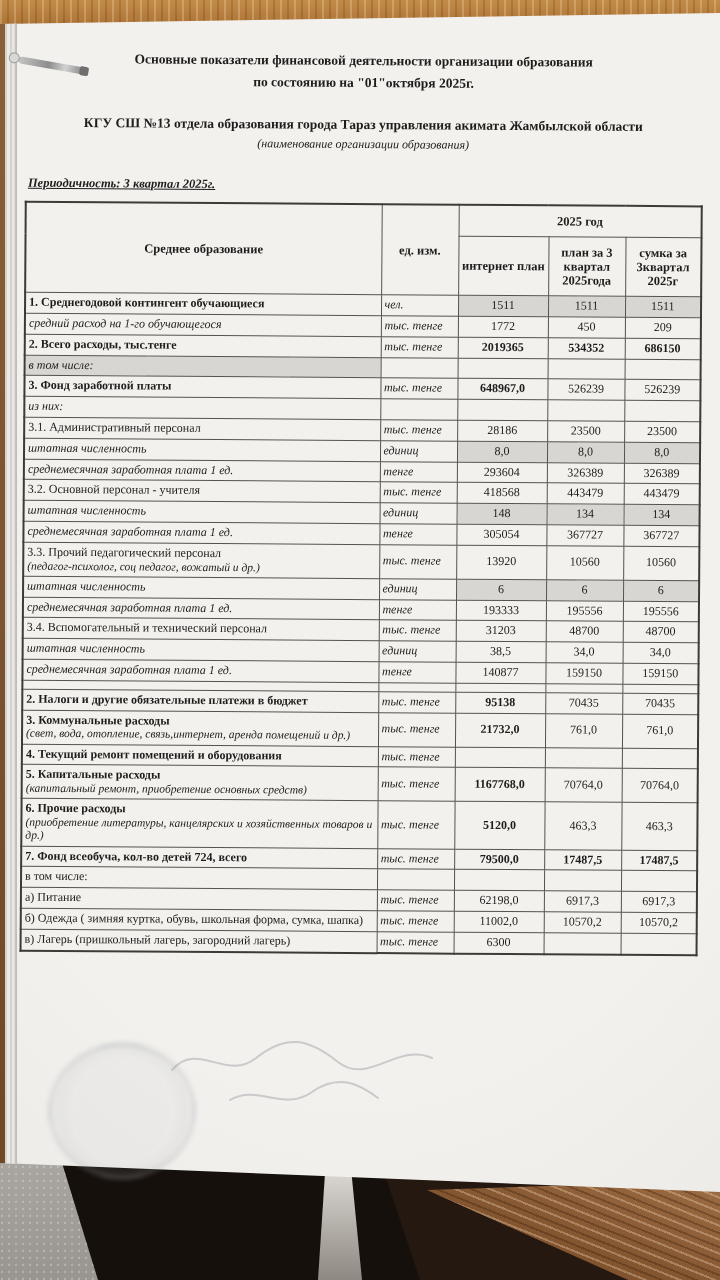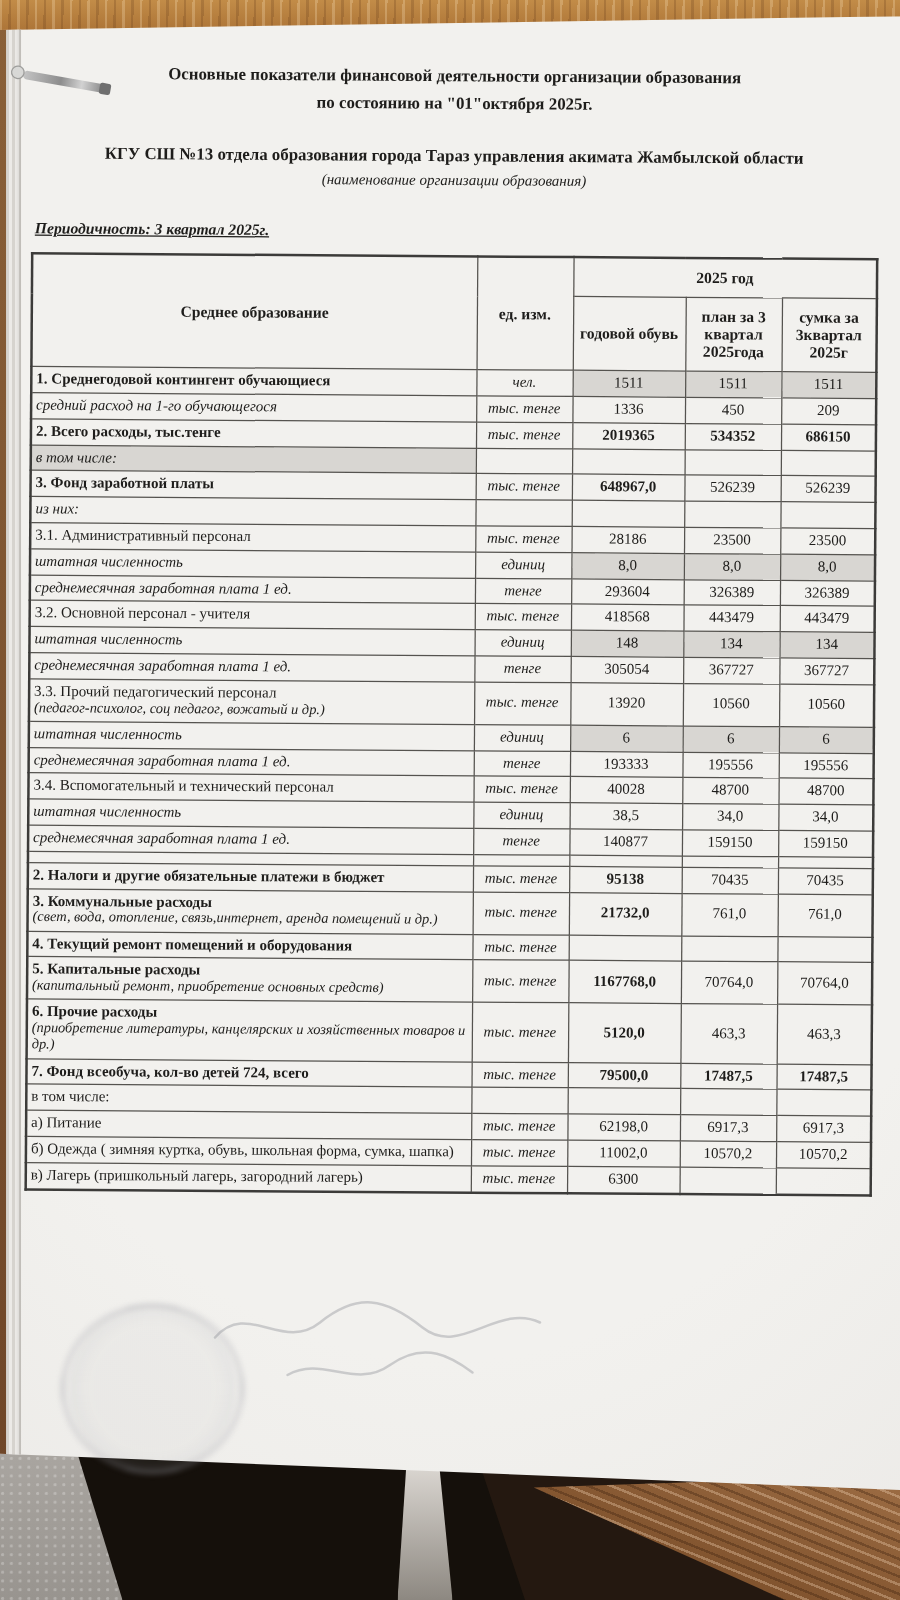--- a/index.html
+++ b/index.html
@@ -95,21 +95,21 @@
   }
   table.fin th,table.fin td{
     border:1px solid #55534f;vertical-align:middle;
     font-size:12px;line-height:1.15;padding:3px 3px;
     overflow:hidden;
   }
   table.fin th{font-weight:bold;text-align:center;font-size:12.5px;}
   th.year-group{height:24px;}
   th.sub-head{height:52px;}
   td.c-label{text-align:left;padding-left:6px;}
-  td.c-unit{text-align:center;font-style:italic;}
+  td.c-unit{text-align:left;font-style:italic;}
   td.c-val{text-align:center;}
   .b{font-weight:bold;}
   .i{font-style:italic;}
   .shade{background:#d8d6d2;}
   .sub-note{font-style:italic;font-weight:normal;font-size:11.5px;}
   tr.spacer-row td{padding:0;height:8px;font-size:2px;}
 </style>
 </head>
 <body>
 
@@ -159,41 +159,41 @@
         <col style="width:77px">
         <col style="width:76px">
     </colgroup>
     <thead>
       <tr>
         <th rowspan="2">Среднее образование</th>
         <th rowspan="2">ед. изм.</th>
         <th colspan="3" class="year-group">2025 год</th>
       </tr>
       <tr>
-        <th class="sub-head">годовой обувь</th>
+        <th class="sub-head">интернет план</th>
         <th class="sub-head">план за  3 квартал 2025года</th>
         <th class="sub-head">сумка за 3квартал 2025г</th>
       </tr>
     </thead>
     <tbody>
         <tr>
           <td class="c-label">
             <div class="b ">1. Среднегодовой контингент обучающиеся</div>
           </td>
           <td class="c-unit">чел.</td>
           <td class="c-val shade">1511</td>
           <td class="c-val shade">1511</td>
           <td class="c-val shade">1511</td>
         </tr>
         <tr>
           <td class="c-label">
             <div class="i">средний расход на 1-го обучающегося</div>
           </td>
           <td class="c-unit">тыс. тенге</td>
-          <td class="c-val">1336</td>
+          <td class="c-val">1772</td>
           <td class="c-val">450</td>
           <td class="c-val">209</td>
         </tr>
         <tr>
           <td class="c-label">
             <div class="b ">2. Всего расходы, тыс.тенге</div>
           </td>
           <td class="c-unit">тыс. тенге</td>
           <td class="c-val b">2019365</td>
           <td class="c-val b">534352</td>
@@ -306,21 +306,21 @@
           <td class="c-unit">тенге</td>
           <td class="c-val">193333</td>
           <td class="c-val">195556</td>
           <td class="c-val">195556</td>
         </tr>
         <tr>
           <td class="c-label">
             <div class="">3.4. Вспомогательный и технический персонал</div>
           </td>
           <td class="c-unit">тыс. тенге</td>
-          <td class="c-val">40028</td>
+          <td class="c-val">31203</td>
           <td class="c-val">48700</td>
           <td class="c-val">48700</td>
         </tr>
         <tr>
           <td class="c-label">
             <div class="i">штатная численность</div>
           </td>
           <td class="c-unit">единиц</td>
           <td class="c-val">38,5</td>
           <td class="c-val">34,0</td>

